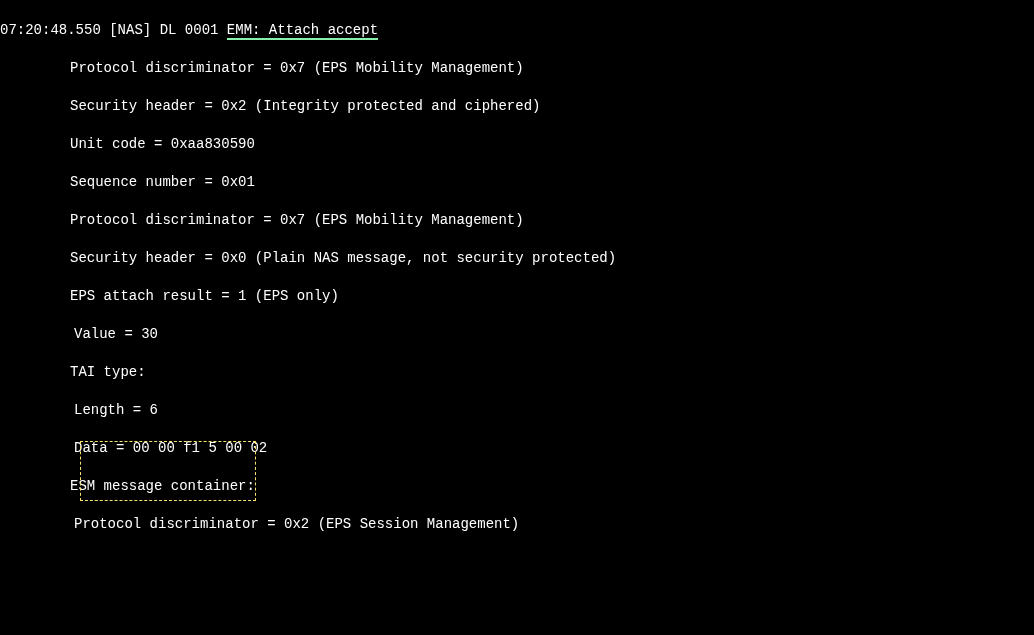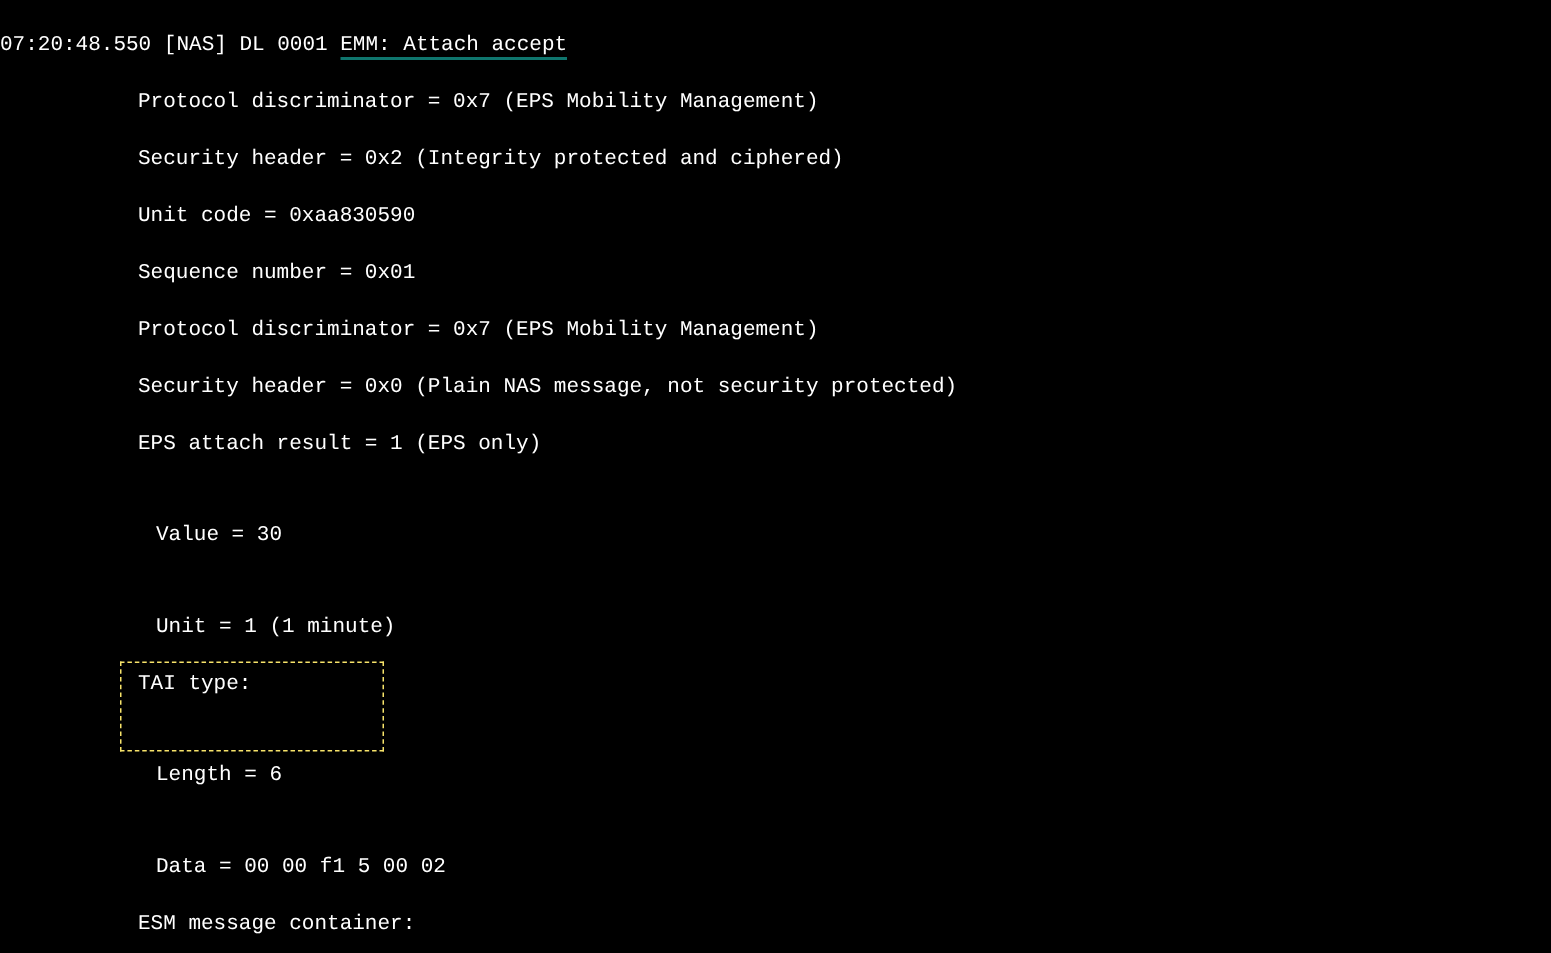--- a/index.html
+++ b/index.html
@@ -20,24 +20,24 @@
     }
     .terminal {
       padding: 2px 0 0 0;
       white-space: pre;
     }
     .line {
       display: block;
       white-space: pre;
     }
     .ind0 { padding-left: 0; }
-    .ind1 { padding-left: 92px; }
-    .ind2 { padding-left: 104px; margin-top: 23px; }
+    .ind1 { padding-left: 70px; }
+    .ind2 { padding-left: 74px; }
     .underline-yellow {
-      border-bottom: 2px solid #0f766e;
+      border-bottom: 2px solid #86efac;
       padding-bottom: 0px;
     }
     .dashed-box {
       position: absolute;
       border: 1px dashed #f7e36a;
       pointer-events: none;
     }
   </style>
 </head>
 <body>
@@ -45,21 +45,20 @@
 <div class="terminal">
 <span class="line ind0"><span>07:20:48.550 [NAS] DL 0001 </span><span class="underline-yellow">EMM: Attach accept</span></span>
 <span class="line ind1">Protocol discriminator = 0x7 (EPS Mobility Management)</span>
 <span class="line ind1">Security header = 0x2 (Integrity protected and ciphered)</span>
 <span class="line ind1">Unit code = 0xaa830590</span>
 <span class="line ind1">Sequence number = 0x01</span>
 <span class="line ind1">Protocol discriminator = 0x7 (EPS Mobility Management)</span>
 <span class="line ind1">Security header = 0x0 (Plain NAS message, not security protected)</span>
 <span class="line ind1">EPS attach result = 1 (EPS only)</span>
 <span class="line ind2">Value = 30</span>
-<span class="line ind2">Unit = 1 (1 minute)</span>
 <span class="line ind1">TAI type:</span>
 <span class="line ind2">Length = 6</span>
 <span class="line ind2">Data = 00 00 f1 5 00 02</span>
 <span class="line ind1">ESM message container:</span>
 <span class="line ind2">Protocol discriminator = 0x2 (EPS Session Management)</span>
 
 
 
 
 

